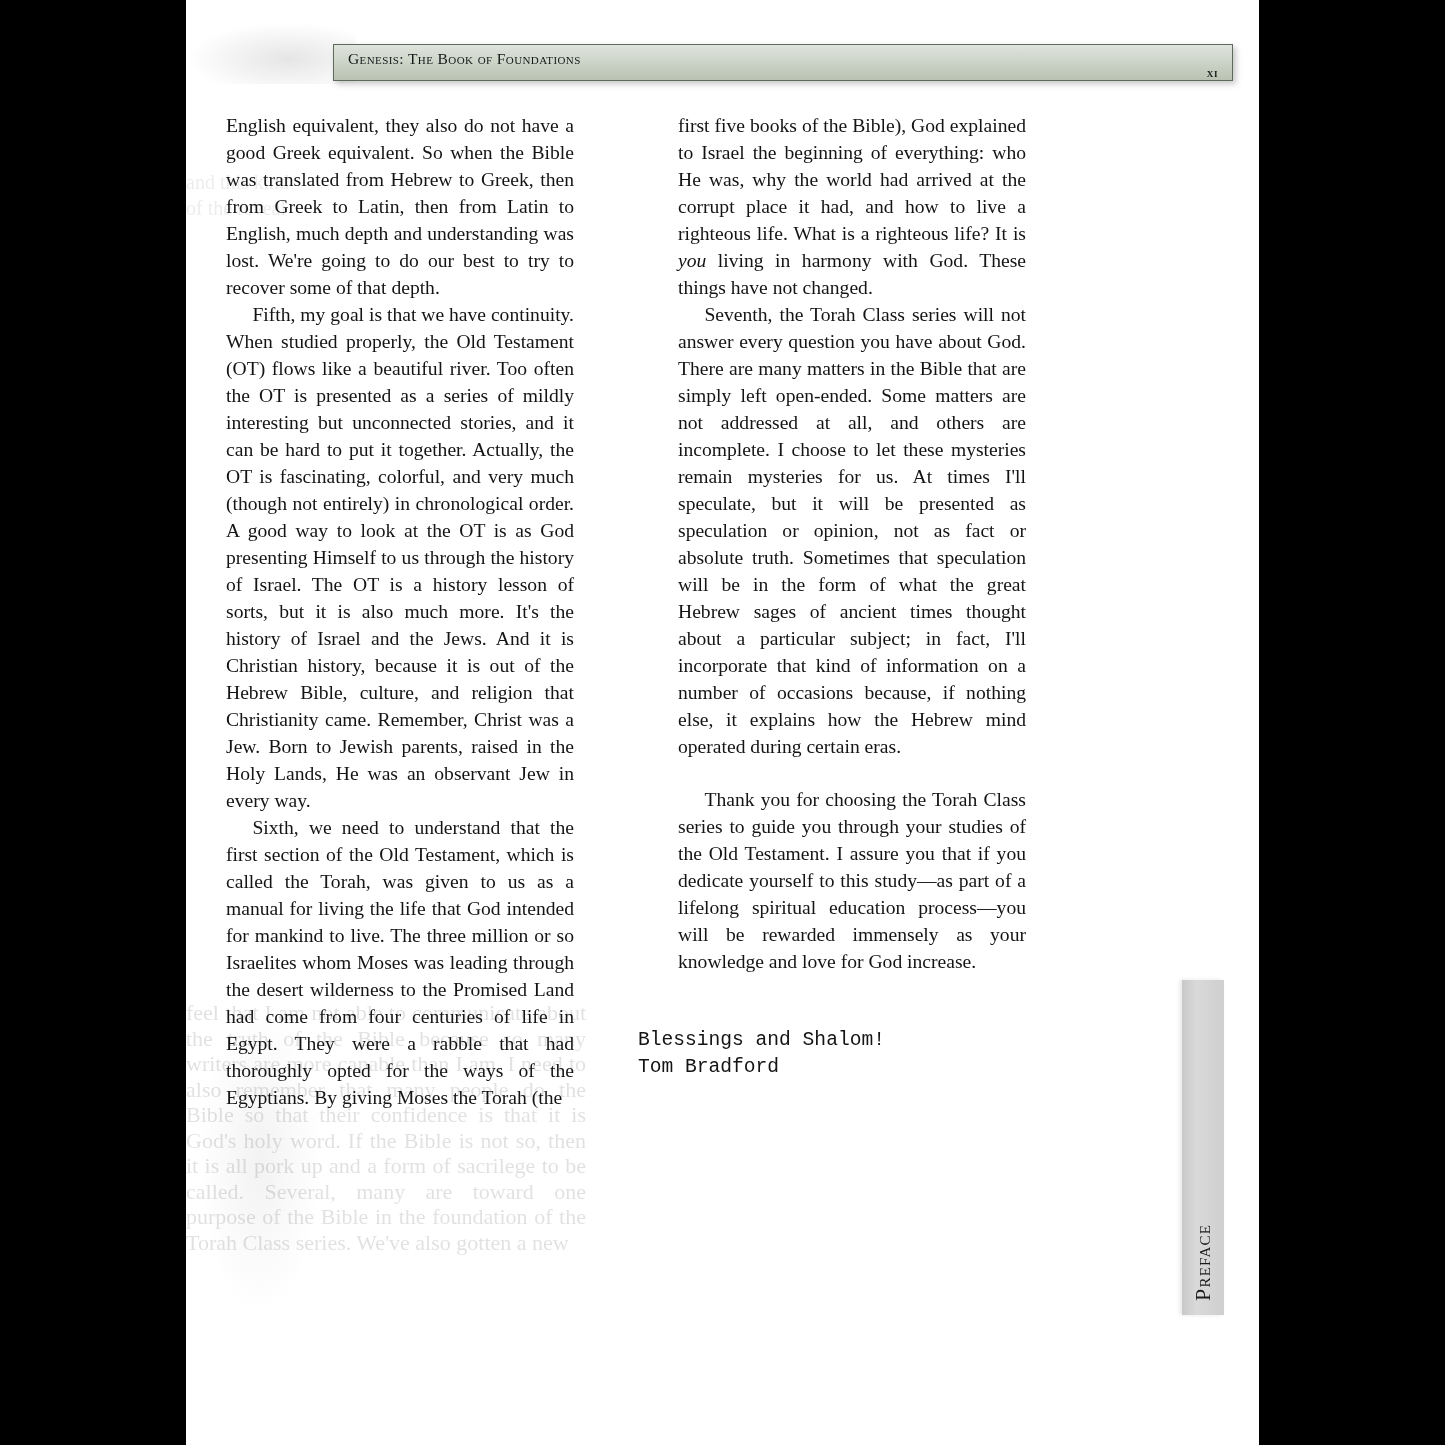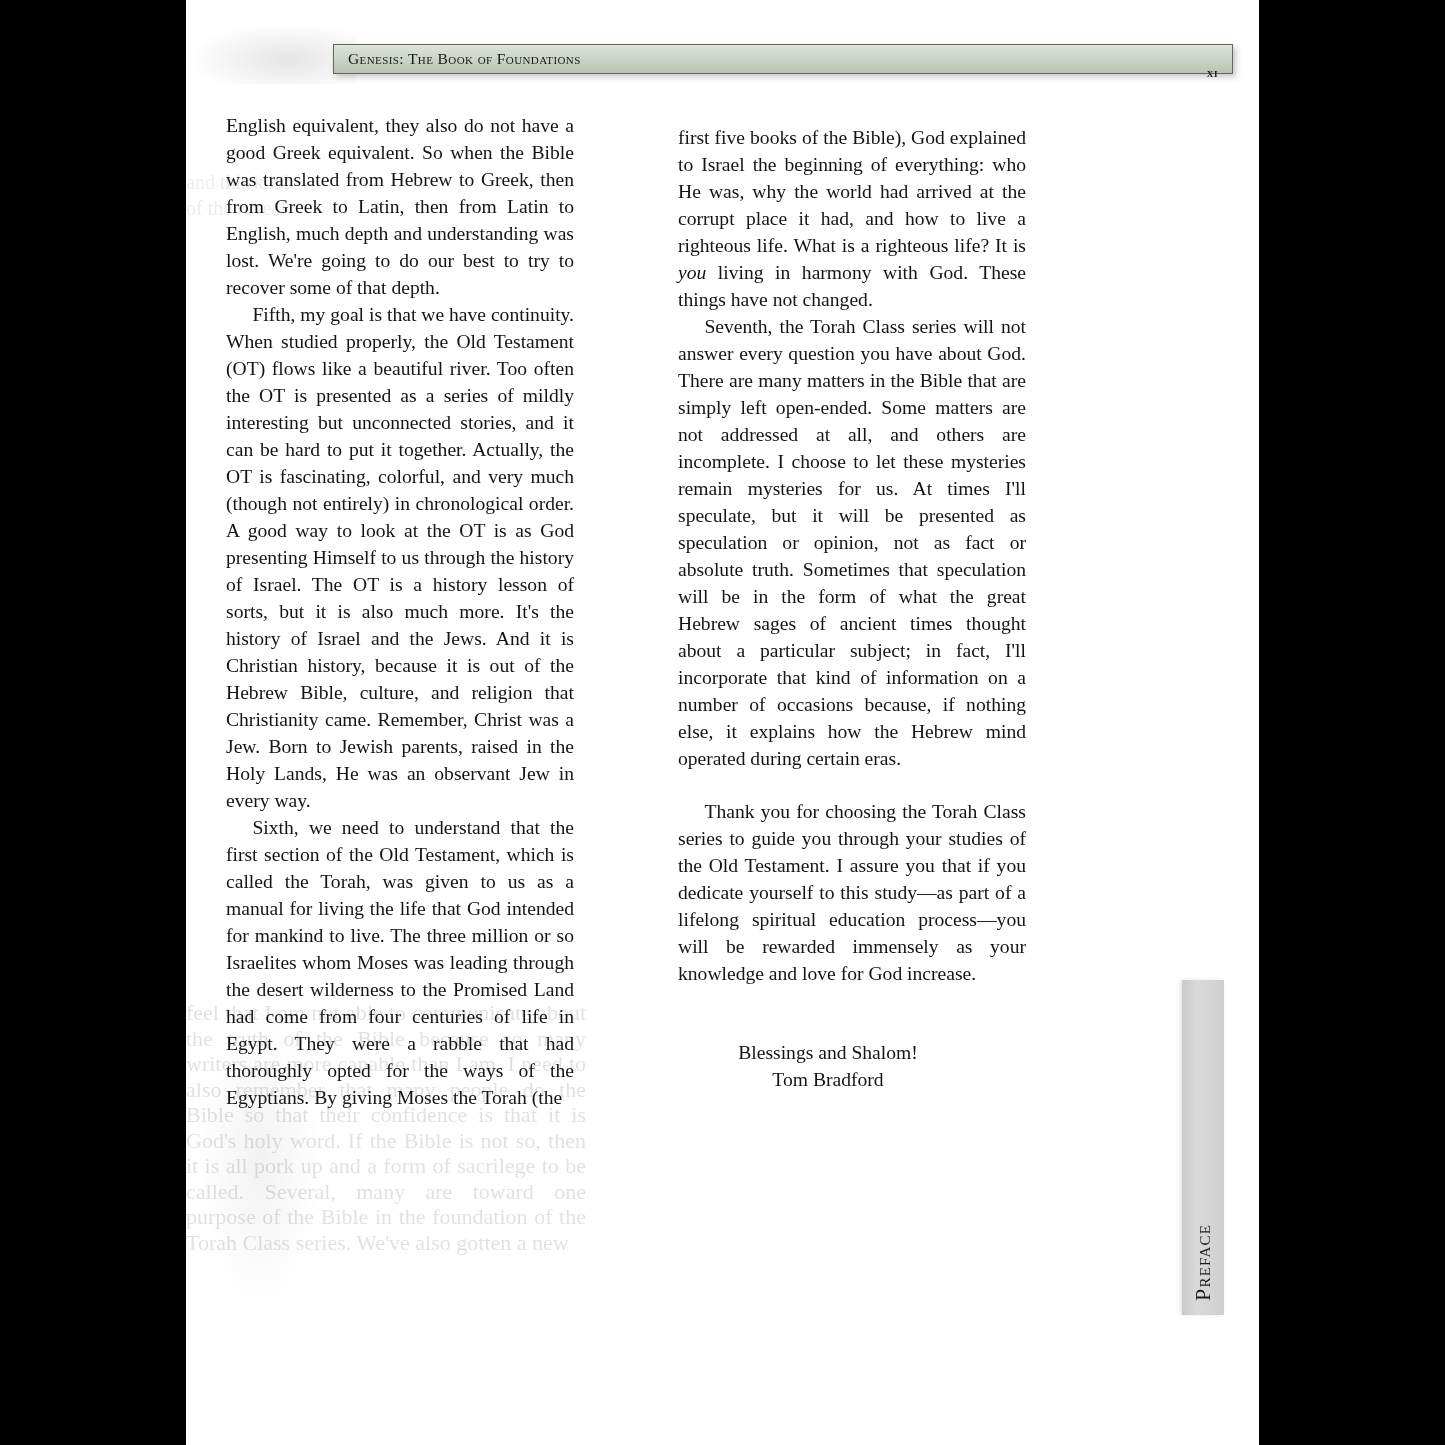--- a/index.html
+++ b/index.html
@@ -20,21 +20,21 @@
     width: 1073px;
     height: 1445px;
     background: #ffffff;
   }
   
   .header-bar {
     position: absolute;
     left: 147px;
     top: 44px;
     width: 900px;
-    height: 30px;
+    height: 37px;
     background: linear-gradient(to bottom, #dfe4dc 0%, #cdd4c8 48%, #b9c2b2 100%);
     border: 1px solid #5e6b5c;
     box-sizing: border-box;
     box-shadow: 3px 3px 6px rgba(0,0,0,0.22);
   }
   .header-title {
     position: absolute;
     left: 14px;
     top: 5px;
     font-family: "Liberation Serif", serif;
@@ -89,22 +89,22 @@
     color: #141414;
     hyphens: manual;
     padding-left: 40px;
   }
   .col p.indent { text-indent: 1.35em; }
   .col p.gap { margin-top: 25.7px; }
   em { font-style: italic; }
 
   .signature {
     margin-top: 52px;
-    text-align: center;
-    font-family: Liberation Serif, serif;
+    text-align: left;
+    font-family: Liberation Mono, monospace;
     font-size: 19.6px;
     line-height: 27px;
     color: #141414;
     padding-right: 8px;
   }
 
   
   .ghost {
     position: absolute;
     left: 186px;
@@ -188,21 +188,21 @@
   <div class="ghost" style="left:0px;">feel that I am not able to communicate about the truth of the Bible because so many writers are more capable than I am. I need to also remember that many people do the Bible so that their confidence is that it is God's holy word. If the Bible is not so, then it is all pork up and a form of sacrilege to be called. Several, many are toward one purpose of the Bible in the foundation of the Torah Class series. We've also gotten a new</div>
 
   <div class="columns" style="left:0px;">
 
     <div class="col col-left" style="left:0px;">
       <p>English equivalent, they also do not have a good Greek equivalent. So when the Bible was translated from Hebrew to Greek, then from Greek to Latin, then from Latin to English, much depth and understanding was lost. We're going to do our best to try to recover some of that depth.</p>
       <p class="indent">Fifth, my goal is that we have continuity. When studied properly, the Old Testament (OT) flows like a beautiful river. Too often the OT is presented as a series of mildly interesting but unconnected stories, and it can be hard to put it together. Actually, the OT is fascinating, colorful, and very much (though not entirely) in chronological order. A good way to look at the OT is as God presenting Himself to us through the history of Israel. The OT is a history lesson of sorts, but it is also much more. It's the history of Israel and the Jews. And it is Christian history, because it is out of the Hebrew Bible, culture, and religion that Christianity came. Remember, Christ was a Jew. Born to Jewish parents, raised in the Holy Lands, He was an observant Jew in every way.</p>
       <p class="indent">Sixth, we need to understand that the first section of the Old Testament, which is called the Torah, was given to us as a manual for living the life that God intended for mankind to live. The three million or so Israelites whom Moses was leading through the desert wilderness to the Promised Land had come from four centuries of life in Egypt. They were a rabble that had thoroughly opted for the ways of the Egyptians. By giving Moses the Torah (the</p>
     </div>
 
-    <div class="col col-right" style="left:452px;margin-top:12px;">
+    <div class="col col-right" style="left:452px;">
       <p>
         <span>first five books of the Bible), God explained to Israel the beginning of everything: who He was, why the world had arrived at the corrupt place it had, and how to live a righteous life. What is a righteous life? It is </span><em>you</em><span> living in harmony with God. These things have not changed.</span>
       </p>
       <p class="indent">Seventh, the Torah Class series will not answer every question you have about God. There are many matters in the Bible that are simply left open-ended. Some matters are not addressed at all, and others are incomplete. I choose to let these mysteries remain mysteries for us. At times I'll speculate, but it will be presented as speculation or opinion, not as fact or absolute truth. Sometimes that speculation will be in the form of what the great Hebrew sages of ancient times thought about a particular subject; in fact, I'll incorporate that kind of information on a number of occasions because, if nothing else, it explains how the Hebrew mind operated during certain eras.</p>
       <p class="indent gap">Thank you for choosing the Torah Class series to guide you through your studies of the Old Testament. I assure you that if you dedicate yourself to this study—as part of a lifelong spiritual education process—you will be rewarded immensely as your knowledge and love for God increase.</p>
       <div class="signature">
         <div>Blessings and Shalom!</div>
         <div>Tom Bradford</div>
       </div>
     </div>

